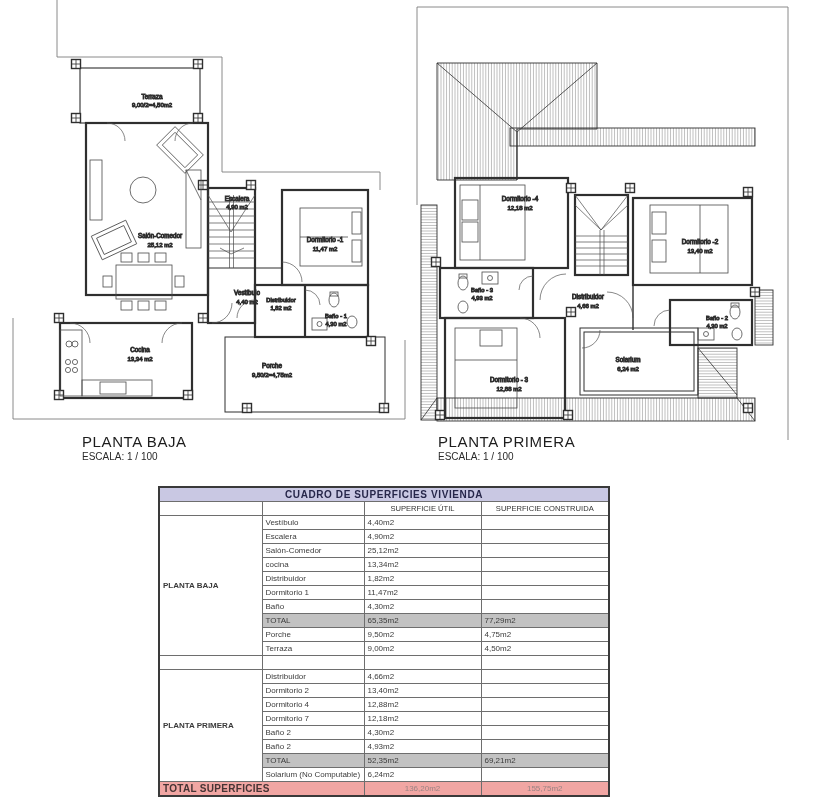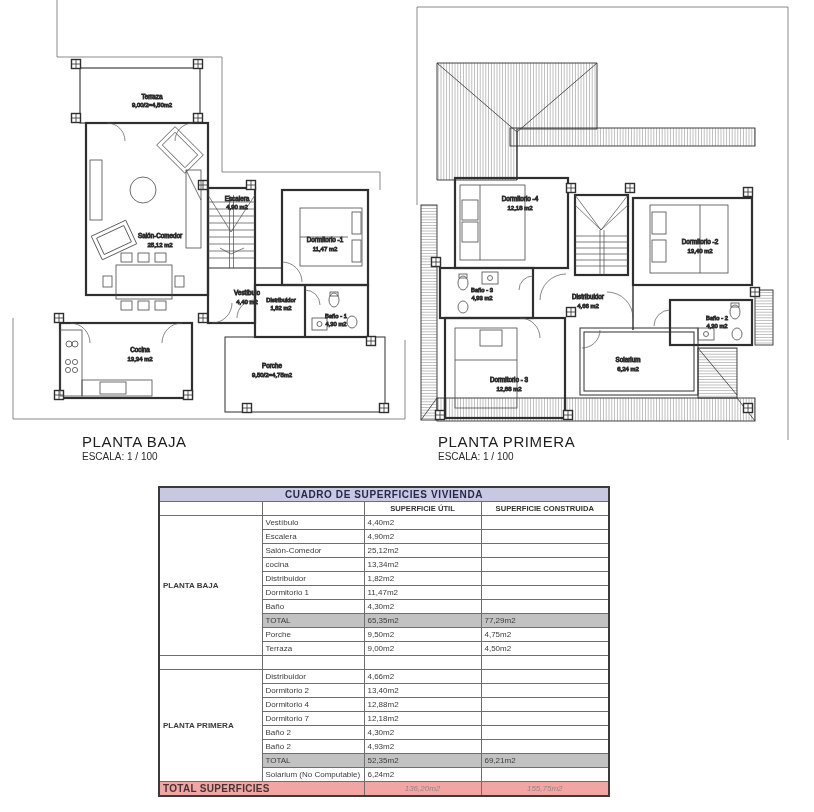--- a/index.html
+++ b/index.html
@@ -7,29 +7,29 @@
   #stage{position:absolute;inset:0;background:#fff;}
   svg text{font-family:"Liberation Sans",sans-serif;fill:#2b2b2b;}
   .plan-title{position:absolute;color:#1d1d1d;}
   .plan-title .t{font-size:15px;letter-spacing:.6px;color:#1d1d1d;}
   .plan-title .s{font-size:10px;margin-top:1px;color:#2a2a2a;}
   
   #surf-table{position:absolute;left:158px;top:486px;width:450px;border-collapse:collapse;table-layout:fixed;font-size:8px;color:#3c3c3c;}
   #surf-table td{border:1px solid #6e6e6e;height:13px;padding:0 3px;overflow:hidden;white-space:nowrap;}
   #surf-table{border:2px solid #3a3a3a;}
   .tbl-title td{background:#c9c8e3;text-align:center;font-weight:bold;font-size:10px;letter-spacing:.6px;height:19px;color:#27274a;white-space:pre;border-bottom:1.5px solid #3a3a3a;}
-  .tbl-head td{height:20px;text-align:center;font-weight:bold;font-size:7.6px;white-space:pre;color:#333;margin-left:25px;}
+  .tbl-head td{height:20px;text-align:center;font-weight:normal;font-size:7.6px;white-space:pre;color:#333;margin-left:25px;}
   .cell-section{font-weight:bold;font-size:8px;padding-left:6px;color:#3a3a3a;vertical-align:middle;}
   .cell-name{padding-left:5px;}
   .cell-util,.cell-cons{text-align:left;}
   .row-total td{background:#c2c2c2;font-weight:normal;}
   .row-sep td{height:5px;}
   .row-grand td{background:#f1a6a3;height:15px;}
   .row-grand .g-label{font-weight:bold;color:#463434;padding-left:6px;font-size:10px;letter-spacing:.3px;}
-  .row-grand .g-num{text-align:center;color:#9b8383;font-style:italic;}
+  .row-grand .g-num{text-align:center;color:#9b8383;}
 </style>
 </head>
 <body>
 
 <div id="stage">
 
 
 <svg width="814" height="470" viewBox="0 0 814 470">
   <defs>
     <pattern id="hv" width="2.8" height="8" patternUnits="userSpaceOnUse">

